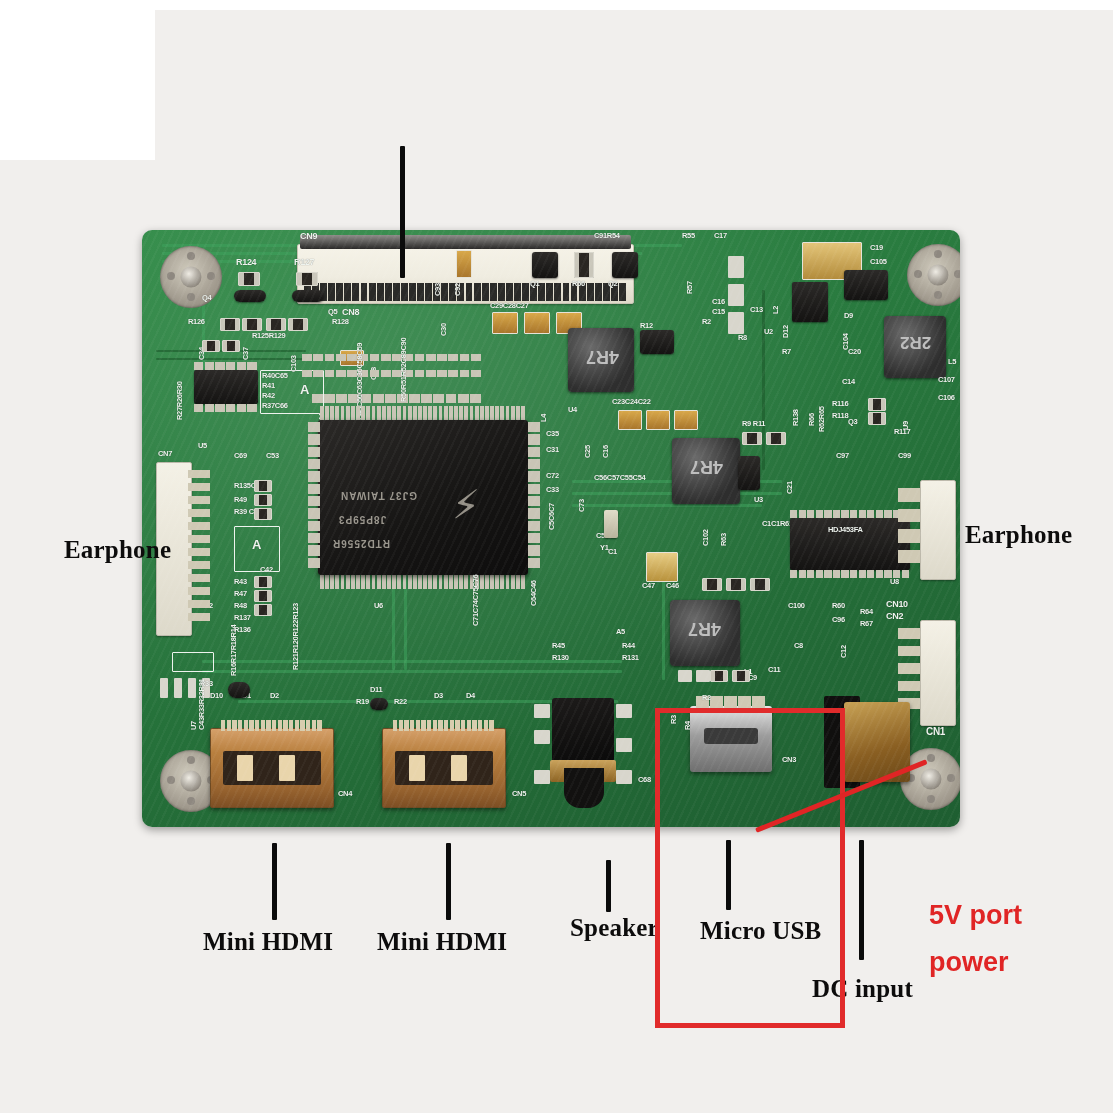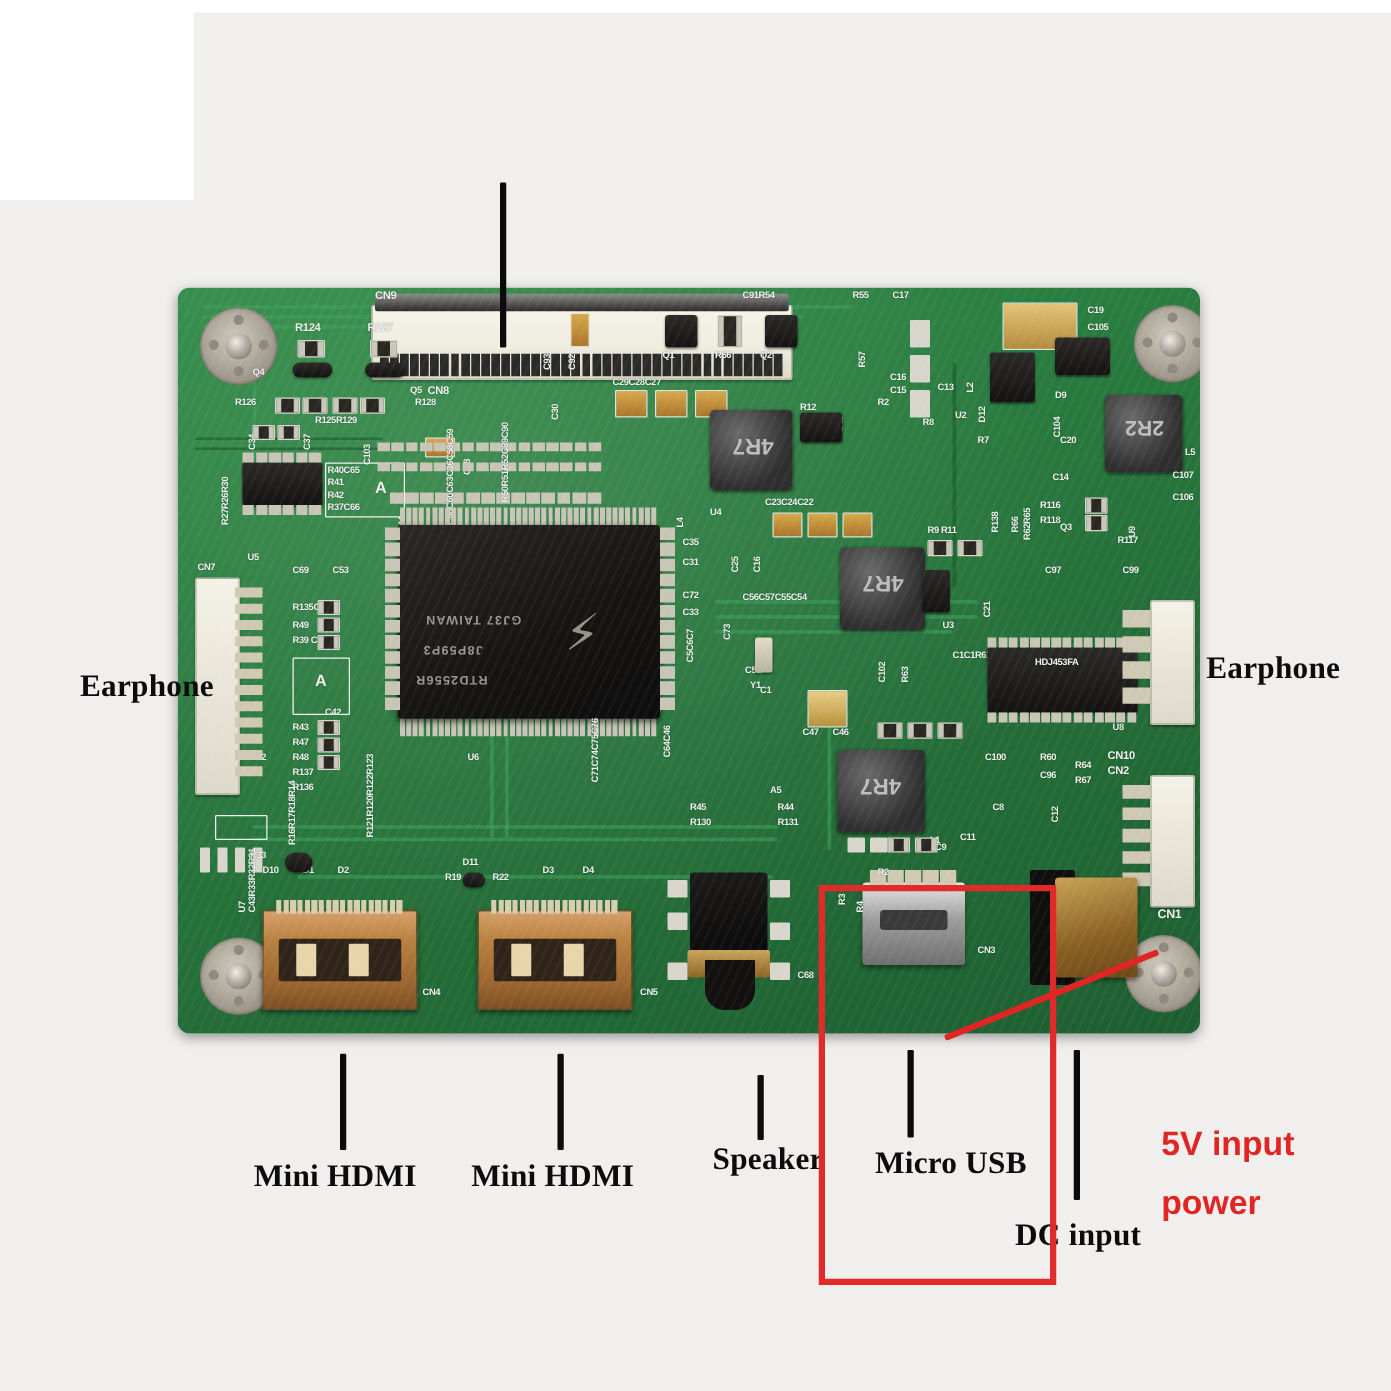--- a/index.html
+++ b/index.html
@@ -856,16 +856,16 @@
   <div class="lead" style="left:726px;top:840px;height:70px"></div>
   <div class="lbl" style="left:700px;top:917px">Micro USB</div>
 
   <div class="lead" style="left:859px;top:840px;height:120px"></div>
   <div class="lbl" style="left:812px;top:975px">DC input</div>
 
   <div class="redbox" style="left:655px;top:708px;width:180px;height:310px"></div>
 
   <div class="redlead" style="left:756px;top:828px;width:184px;transform:rotate(-22deg)"></div>
 
-  <div class="redlbl" style="left:929px;top:898px">5V input</div>
+  <div class="redlbl" style="left:929px;top:898px">5V port</div>
   <div class="redlbl" style="left:929px;top:945px">power</div>
 
 </div>
 
 </body></html>

